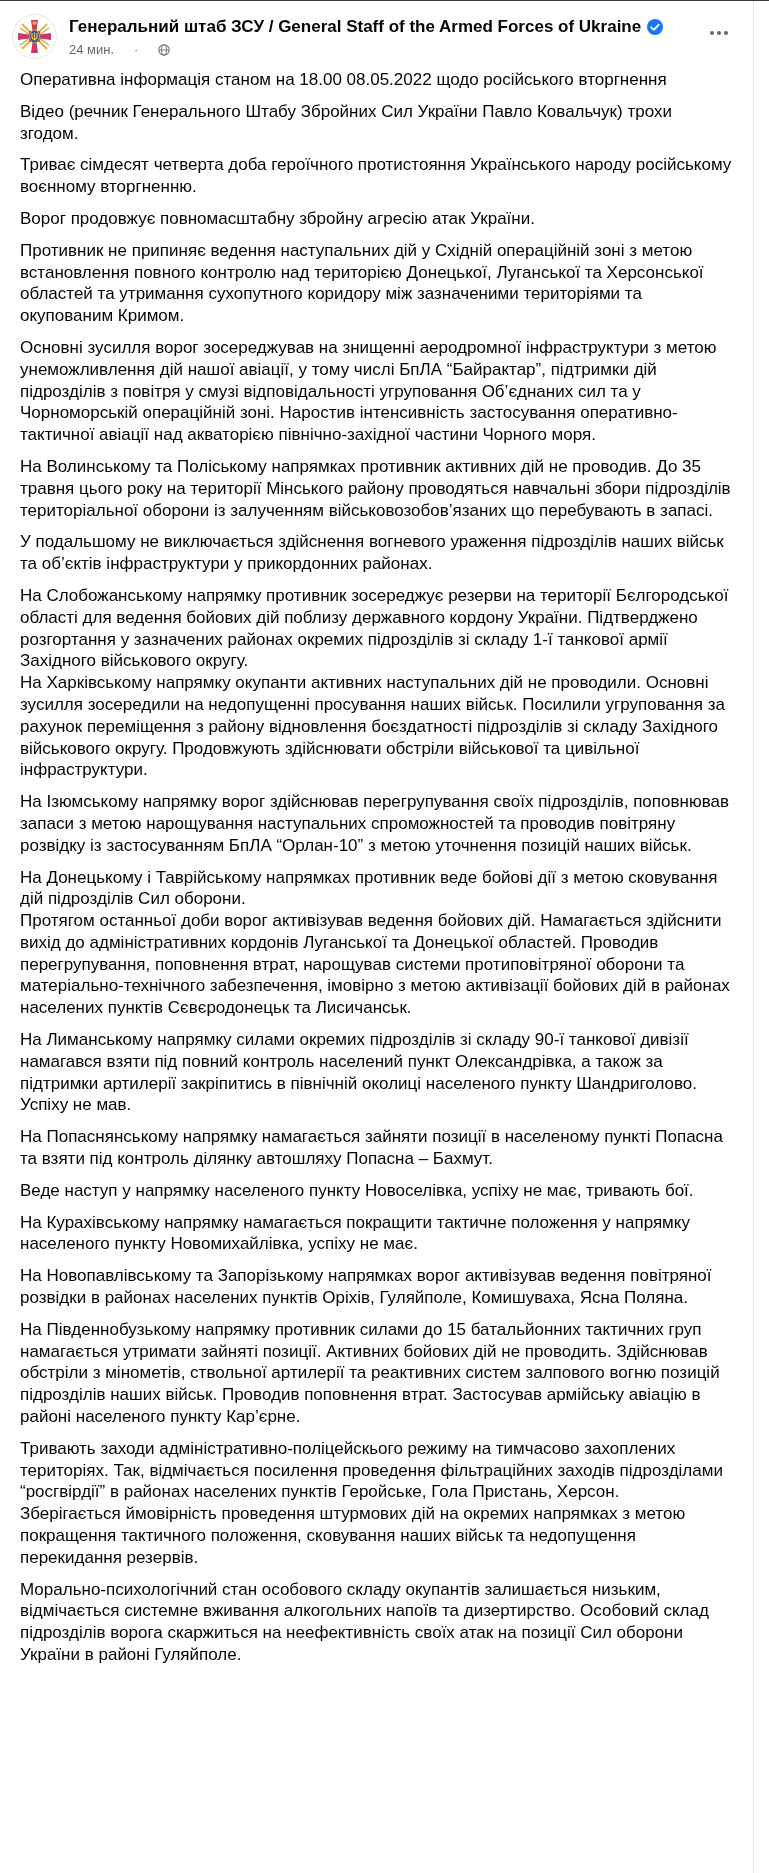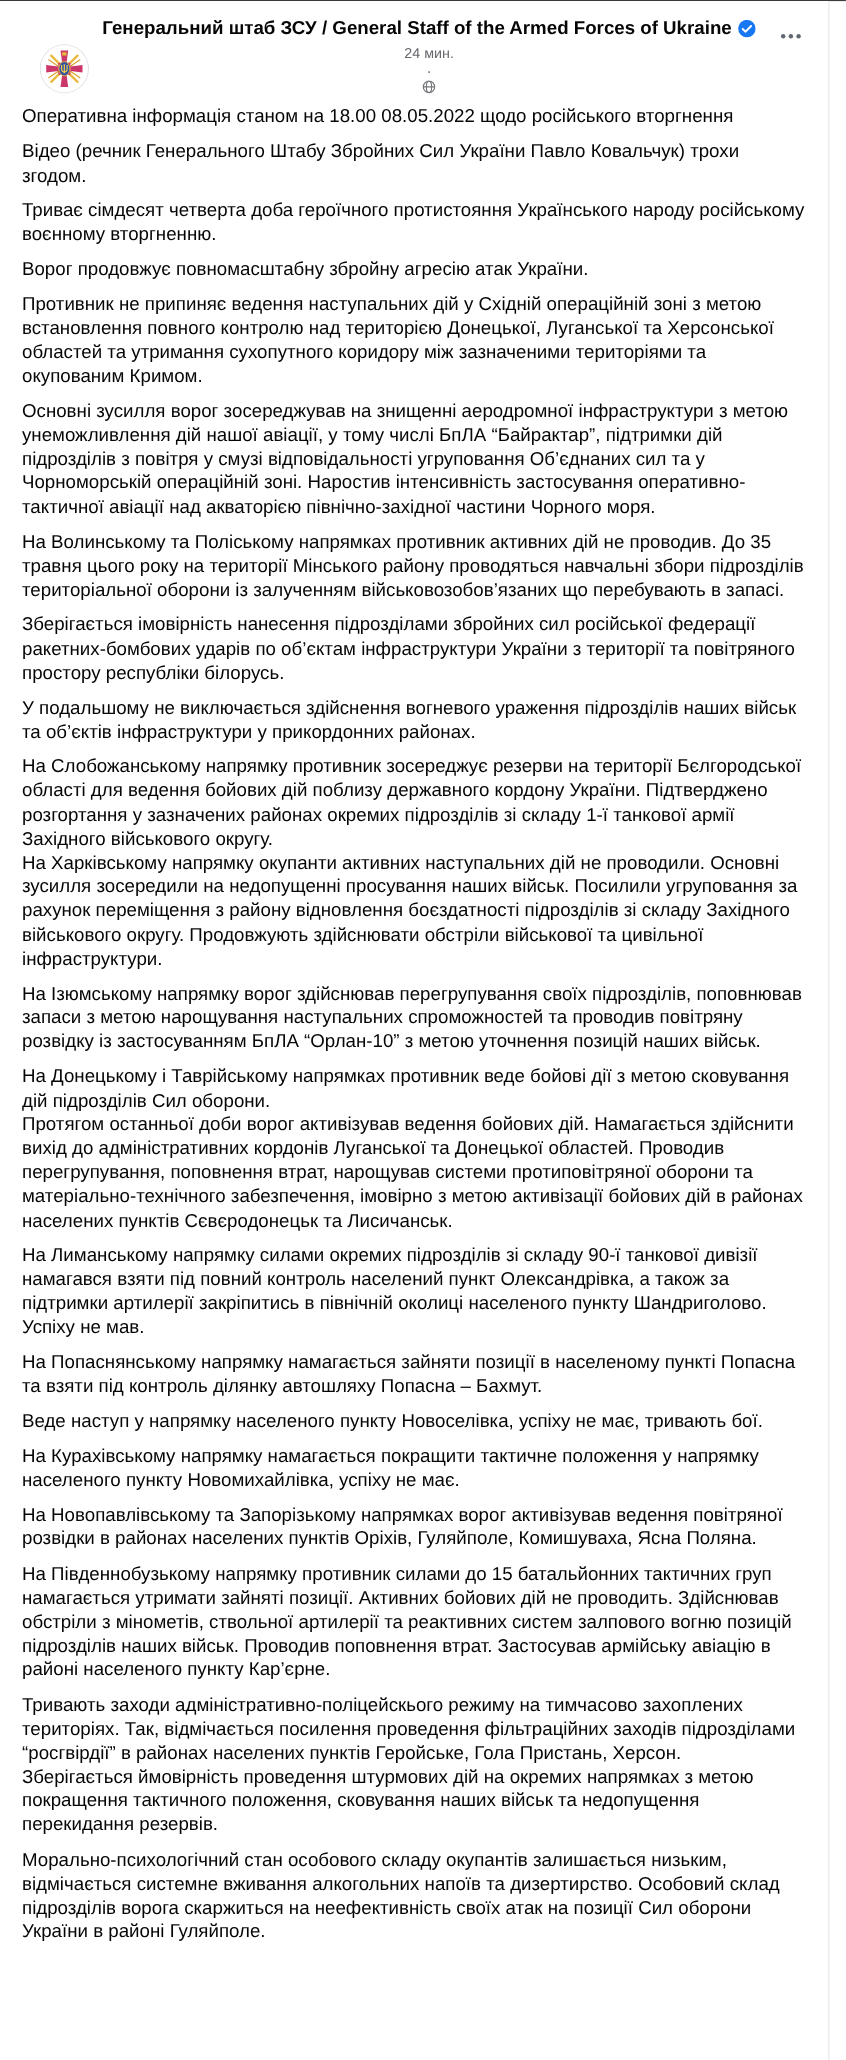--- a/index.html
+++ b/index.html
@@ -6,37 +6,37 @@
   body{
     width:769px;height:1873px;overflow:hidden;background:#ffffff;
     font-family:"Liberation Sans",sans-serif;
     border-top:1px solid #3a3b3c;box-sizing:border-box;
   }
   .card{
     width:754px;min-height:1872px;background:#ffffff;
     border-right:1px solid #e4e6e9;box-sizing:border-box;
   }
   .header{
-    position:relative;display:flex;align-items:flex-end;
-    padding:13px 16px 0 36px;
+    position:relative;display:flex;align-items:center;
+    padding:13px 16px 0 12px;
   }
   .avatar{
     width:45px;height:45px;border-radius:50%;flex-shrink:0;
     display:block;cursor:pointer;
   }
   .h-text{margin-left:12px;padding-top:1px;min-width:0;}
   .name-row{display:flex;align-items:center;gap:6px;}
   .page-name{
     font-size:17px;font-weight:700;color:#050505;line-height:22px;
     text-decoration:none;cursor:pointer;white-space:nowrap;
   }
   .verified{width:16px;height:16px;flex-shrink:0;display:block;}
   .meta-row{
-    display:flex;align-items:center;gap:0;margin-top:4px;
-    font-size:13px;color:#65676b;line-height:16px;flex-direction:column;
+    display:flex;align-items:center;gap:20px;margin-top:4px;
+    font-size:13px;color:#65676b;line-height:16px;
   }
   .meta-row .ts{cursor:pointer;}
   .globe{width:12px;height:12px;display:block;opacity:.9;}
   .more-btn{
     position:absolute;right:18px;top:22px;width:32px;height:20px;
     display:flex;align-items:center;justify-content:center;gap:3px;
     cursor:pointer;border:none;background:transparent;padding:0;
   }
   .more-btn .dot{width:4px;height:4px;border-radius:50%;background:#606770;}
   .post-text{
@@ -113,21 +113,20 @@
   </div>
 
   <div class="post-text">
       <p>Оперативна інформація станом на 18.00 08.05.2022 щодо російського вторгнення</p>
       <p>Відео (речник Генерального Штабу Збройних Сил України Павло Ковальчук) трохи згодом.</p>
       <p>Триває сімдесят четверта доба героїчного протистояння Українського народу російському воєнному вторгненню.</p>
       <p>Ворог продовжує повномасштабну збройну агресію атак України.</p>
       <p>Противник не припиняє ведення наступальних дій у Східній операційній зоні з метою встановлення повного контролю над територією Донецької, Луганської та Херсонської областей та утримання сухопутного коридору між зазначеними територіями та окупованим Кримом.</p>
       <p>Основні зусилля ворог зосереджував на знищенні аеродромної інфраструктури з метою унеможливлення дій нашої авіації, у тому числі БпЛА “Байрактар”, підтримки дій підрозділів з повітря у смузі відповідальності угруповання Об’єднаних сил та у Чорноморській операційній зоні. Наростив інтенсивність застосування оперативно-тактичної авіації над акваторією північно-західної частини Чорного моря.</p>
       <p>На Волинському та Поліському напрямках противник активних дій не проводив. До 35 травня цього року на території Мінського району проводяться навчальні збори підрозділів територіальної оборони із залученням військовозобов’язаних що перебувають в запасі.</p>
-      <p>Зберігається імовірність нанесення підрозділами збройних сил російської федерації ракетних-бомбових ударів по об’єктам інфраструктури України з території та повітряного простору республіки білорусь.</p>
       <p>У подальшому не виключається здійснення вогневого ураження підрозділів наших військ та об’єктів інфраструктури у прикордонних районах.</p>
       <p>На Слобожанському напрямку противник зосереджує резерви на території Бєлгородської області для ведення бойових дій поблизу державного кордону України. Підтверджено розгортання у зазначених районах окремих підрозділів зі складу 1-ї танкової армії Західного військового округу.
 На Харківському напрямку окупанти активних наступальних дій не проводили. Основні зусилля зосередили на недопущенні просування наших військ. Посилили угруповання за рахунок переміщення з району відновлення боєздатності підрозділів зі складу Західного військового округу. Продовжують здійснювати обстріли військової та цивільної інфраструктури.</p>
       <p>На Ізюмському напрямку ворог здійснював перегрупування своїх підрозділів, поповнював запаси з метою нарощування наступальних спроможностей та проводив повітряну розвідку із застосуванням БпЛА “Орлан-10” з метою уточнення позицій наших військ.</p>
       <p>На Донецькому і Таврійському напрямках противник веде бойові дії з метою сковування дій підрозділів Сил оборони.
 Протягом останньої доби ворог активізував ведення бойових дій. Намагається здійснити вихід до адміністративних кордонів Луганської та Донецької областей. Проводив перегрупування, поповнення втрат, нарощував системи протиповітряної оборони та матеріально-технічного забезпечення, імовірно з метою активізації бойових дій в районах населених пунктів Сєвєродонецьк та Лисичанськ.</p>
       <p>На Лиманському напрямку силами окремих підрозділів зі складу 90-ї танкової дивізії намагався взяти під повний контроль населений пункт Олександрівка, а також за підтримки артилерії закріпитись в північній околиці населеного пункту Шандриголово. Успіху не мав.</p>
       <p>На Попаснянському напрямку намагається зайняти позиції в населеному пункті Попасна та взяти під контроль ділянку автошляху Попасна – Бахмут.</p>
       <p>Веде наступ у напрямку населеного пункту Новоселівка, успіху не має, тривають бої.</p>
       <p>На Курахівському напрямку намагається покращити тактичне положення у напрямку населеного пункту Новомихайлівка, успіху не має.</p>

